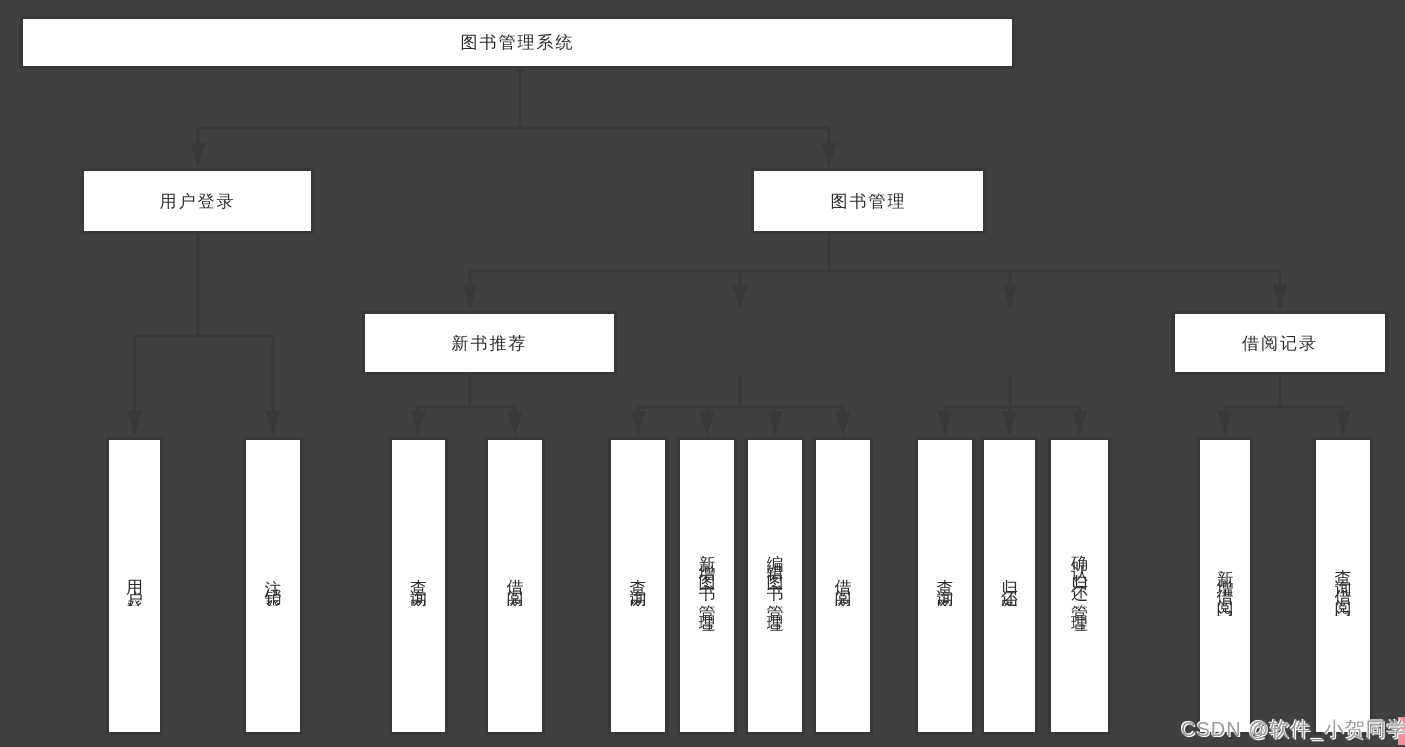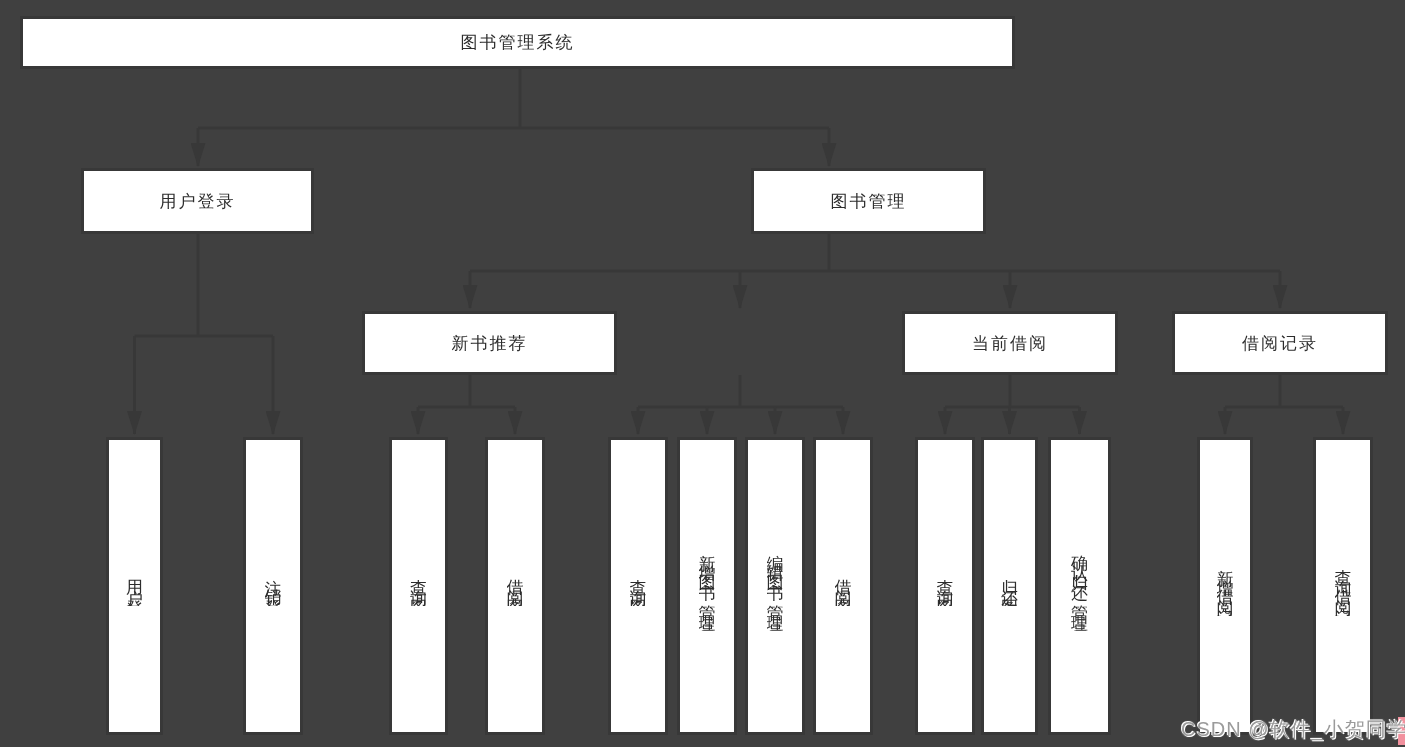--- a/index.html
+++ b/index.html
@@ -111,23 +111,20 @@
   <div class="node n-l2a">
     <span>用户登录</span>
   </div>
   <div class="node n-l2b">
     <span>图书管理</span>
   </div>
 
   <div class="node n-l3a">
     <span>新书推荐</span>
   </div>
-  <div class="node n-l3c">
-    <span>当前借阅</span>
-  </div>
   <div class="node n-l3d">
     <span>借阅记录</span>
   </div>
 
   <div class="node vnode leaf n-f1">
     <span>用户登录</span>
   </div>
   <div class="node vnode leaf n-f2">
     <span>注销登录</span>
   </div>

